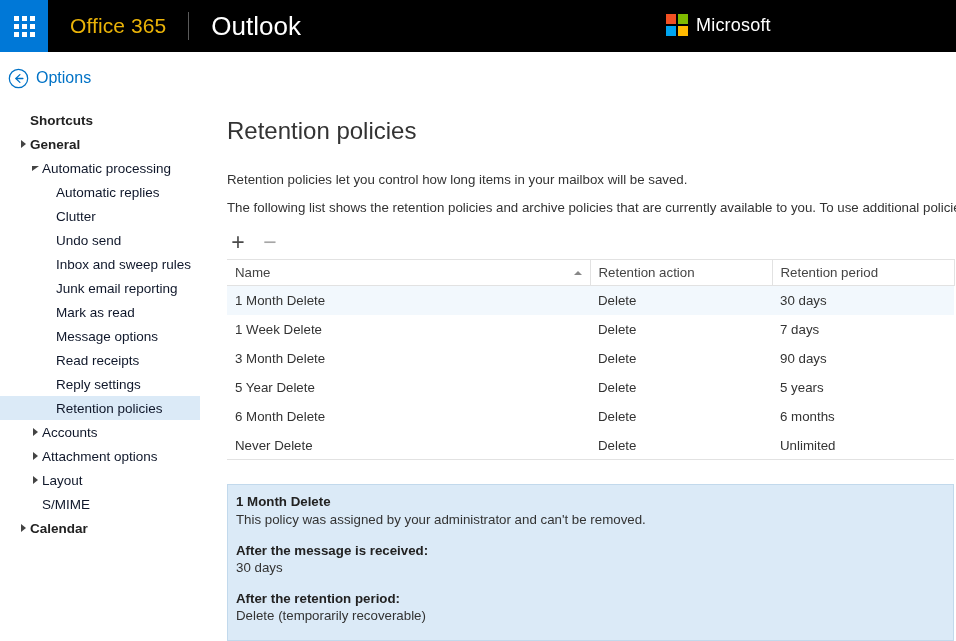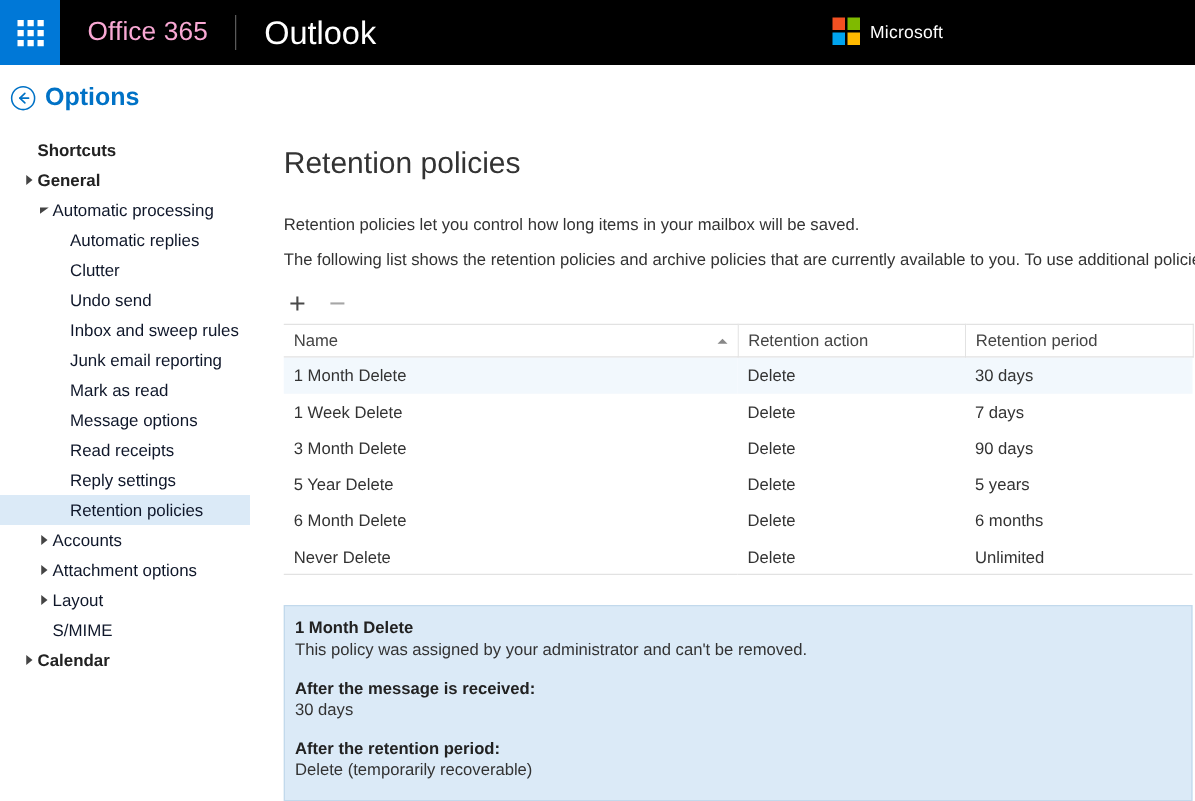--- a/index.html
+++ b/index.html
@@ -24,21 +24,21 @@
     cursor: pointer;
   }
   .waffle-grid {
     display: grid;
     grid-template-columns: repeat(3, 5px);
     grid-template-rows: repeat(3, 5px);
     gap: 3px;
   }
   .waffle-grid i { background: #ffffff; display: block; }
   .suite-brand {
-    color: #f9a8d4;
+    color: #eab308;
     font-size: 21px;
     font-weight: 300;
     padding: 0 22px;
     letter-spacing: .1px;
     white-space: nowrap;
   }
   .suite-sep {
     width: 1px; height: 28px;
     background: #5a5a5a;
   }
@@ -57,21 +57,21 @@
   .ms-squares {
     display: grid;
     grid-template-columns: repeat(2, 10px);
     grid-template-rows: repeat(2, 10px);
     gap: 2px;
     margin-right: 8px;
   }
   .ms-squares i { display: block; }
   .ms-name {
     color: #ffffff;
-    font-size: 14px;
+    font-size: 18px;
     font-weight: 400;
     letter-spacing: .2px;
   }
 
   
   .options-bar {
     position: absolute;
     top: 52px; left: 0;
     width: 956px; height: 52px;
     background: #ffffff;
@@ -82,22 +82,22 @@
     padding-left: 8px;
     cursor: pointer;
     color: #0072c6;
   }
   .back-circle {
     width: 21px; height: 21px;
     margin-right: 7px;
     display: block;
   }
   .options-text {
-    font-size: 20px;
-    font-weight: 700;
+    font-size: 16px;
+    font-weight: 400;
     color: #0072c6;
     white-space: nowrap;
   }
 
   
   .sidebar {
     position: absolute;
     top: 104px; left: 0;
     width: 231px; height: 537px;
     background: #ffffff;

